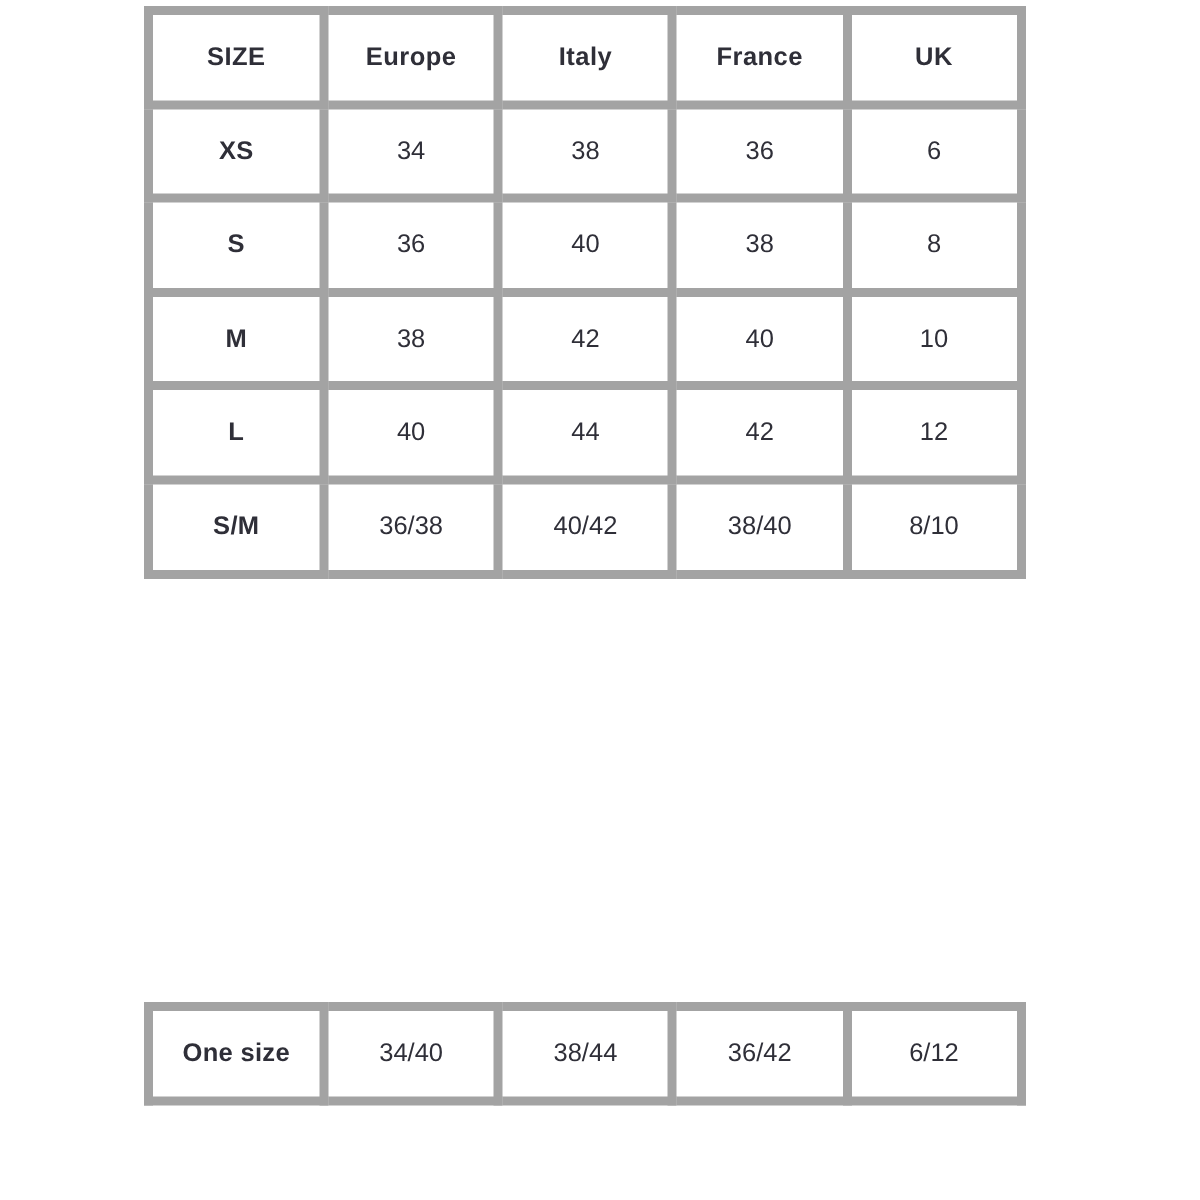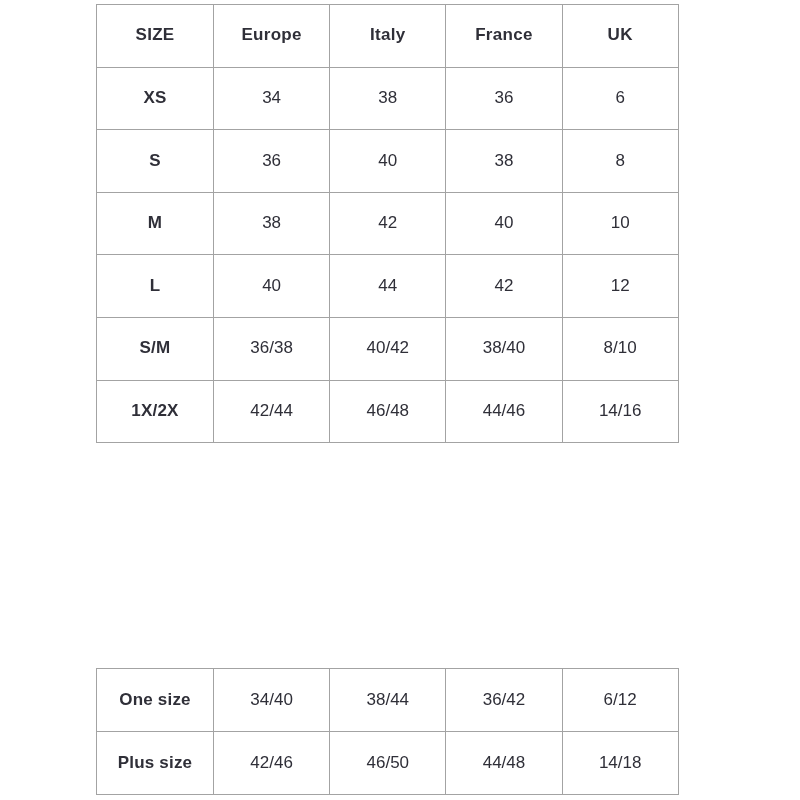--- a/index.html
+++ b/index.html
@@ -27,21 +27,21 @@
   }
   #main-table-wrap { top: 4px; }
   #extra-table-wrap { top: 668px; }
 
   table.size-table {
     border-collapse: collapse;
     width: 100%;
     table-layout: fixed;
   }
   table.size-table td {
-    border: 1px solid #a3a3a3;
+    border: 6px solid #a3a3a3;
     text-align: center;
     vertical-align: middle;
     font-size: 17px;
     color: #2f2f38;
     padding: 0;
   }
   table.size-table tr { height: 63px; }
   #main-table tr { height: 62.6px; }
   #extra-table tr { height: 63px; }
 
@@ -185,37 +185,20 @@
             </td>
           <td class="value-cell">
               <span class="cell-inner">38/40</span>
             </td>
           <td class="value-cell">
               <span class="cell-inner">8/10</span>
             </td>
         </tr>
 
 
-        <tr>
-          <td class="label-cell">
-              <span class="cell-inner">1X/2X</span>
-            </td>
-          <td class="value-cell">
-              <span class="cell-inner">42/44</span>
-            </td>
-          <td class="value-cell">
-              <span class="cell-inner">46/48</span>
-            </td>
-          <td class="value-cell">
-              <span class="cell-inner">44/46</span>
-            </td>
-          <td class="value-cell">
-              <span class="cell-inner">14/16</span>
-            </td>
-        </tr>
 
       </tbody>
     </table>
   </div>
 
   <div class="table-wrap" id="extra-table-wrap">
     <table class="size-table" id="extra-table">
       <colgroup>
         <col class="c-size">
           <col class="c-rest">
@@ -234,34 +217,17 @@
           <td class="value-cell">
               <span class="cell-inner">38/44</span>
             </td>
           <td class="value-cell">
               <span class="cell-inner">36/42</span>
             </td>
           <td class="value-cell">
               <span class="cell-inner">6/12</span>
             </td>
         </tr>
-        <tr>
-          <td class="label-cell">
-              <span class="cell-inner">Plus size</span>
-            </td>
-          <td class="value-cell">
-              <span class="cell-inner">42/46</span>
-            </td>
-          <td class="value-cell">
-              <span class="cell-inner">46/50</span>
-            </td>
-          <td class="value-cell">
-              <span class="cell-inner">44/48</span>
-            </td>
-          <td class="value-cell">
-              <span class="cell-inner">14/18</span>
-            </td>
-        </tr>
       </tbody>
     </table>
   </div>
 
 </div>
 
 </body></html>

